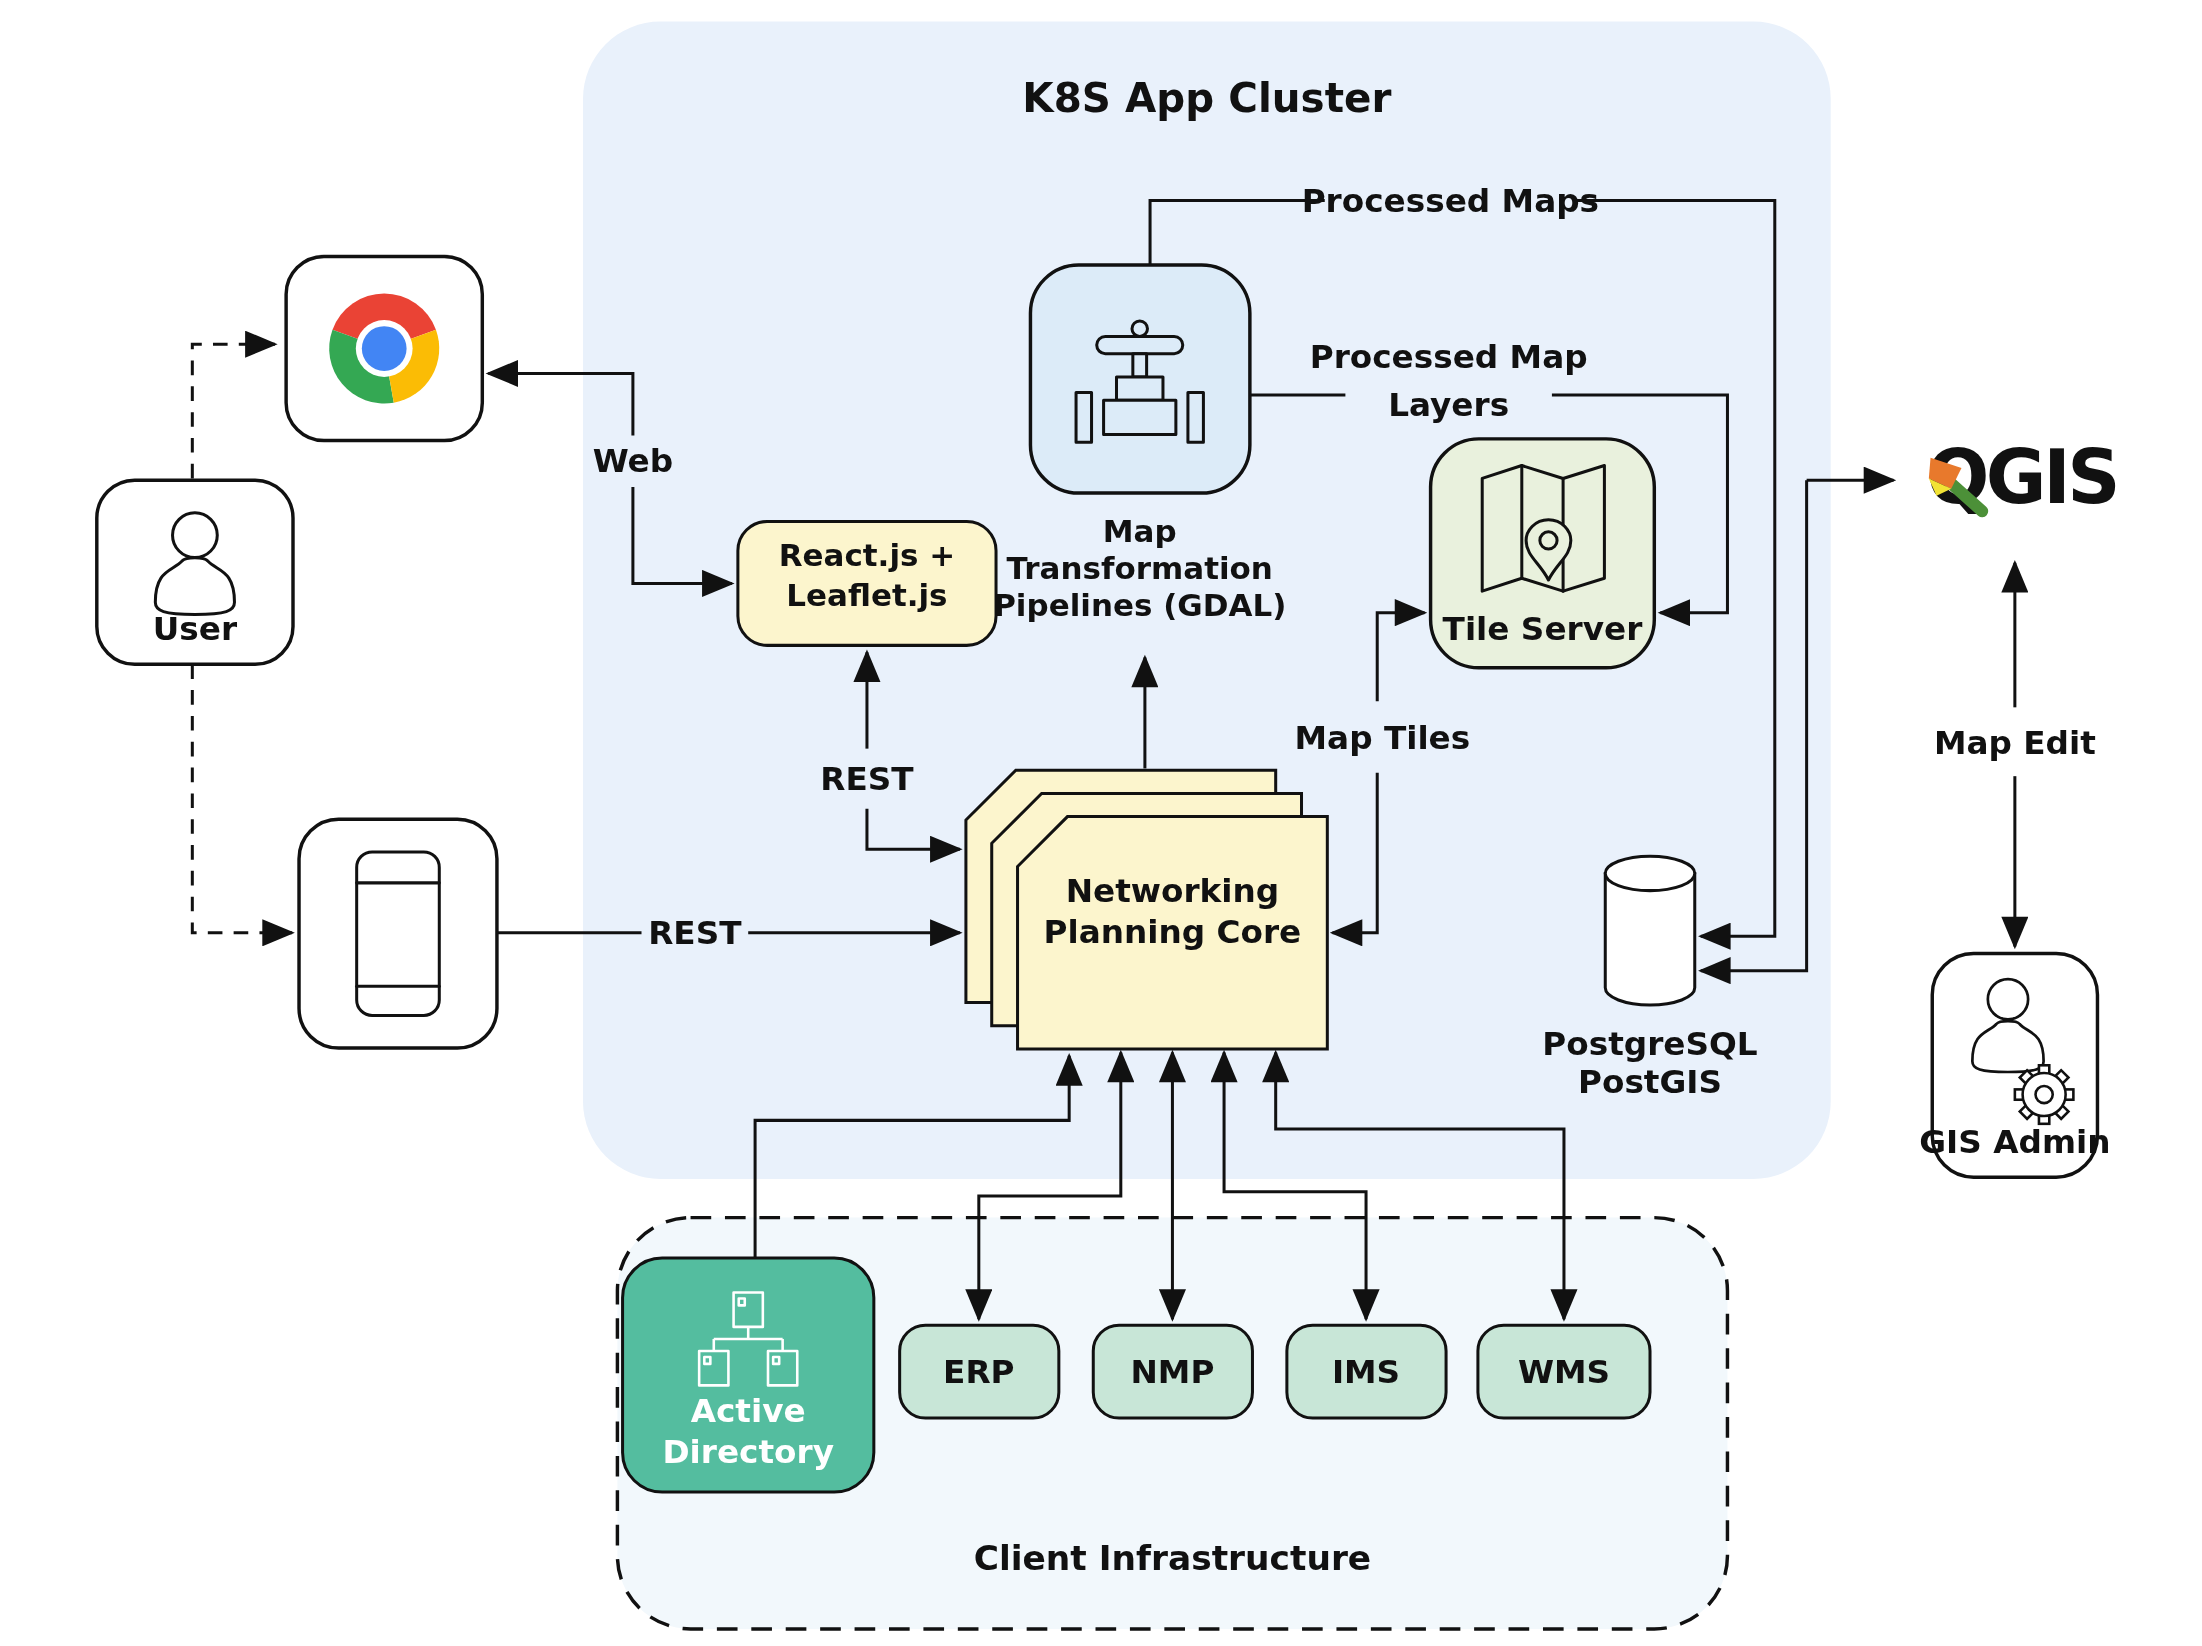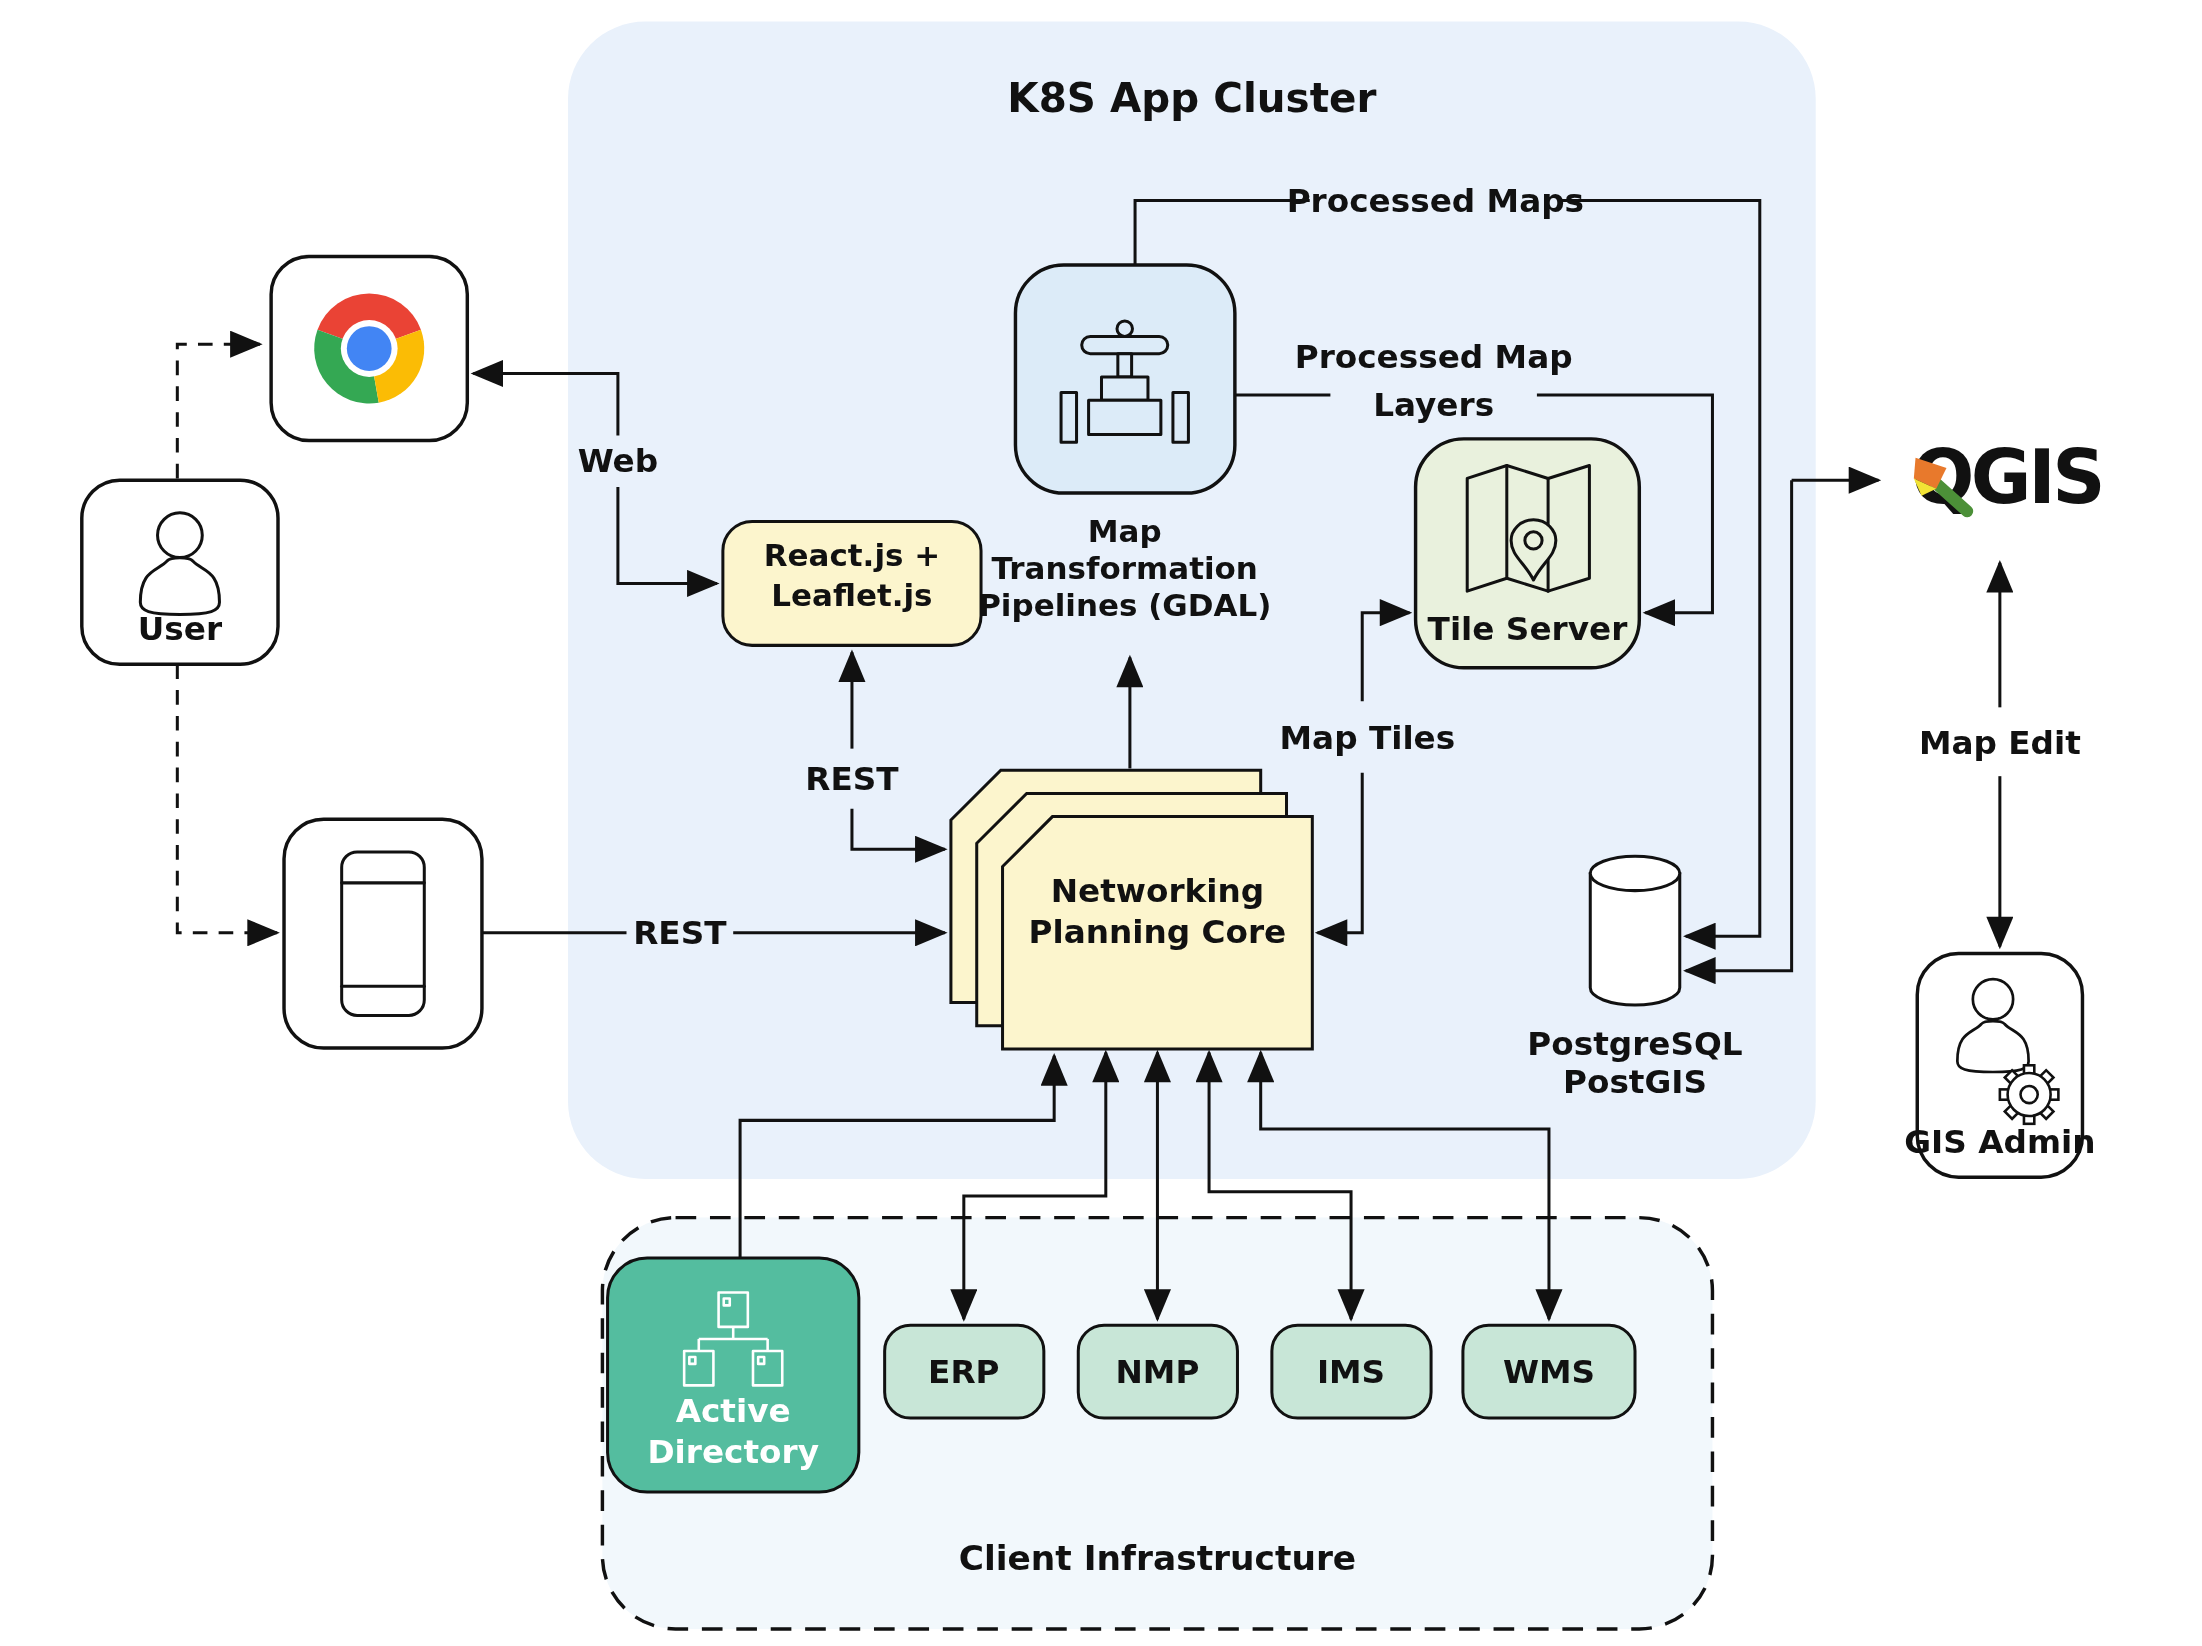--- a/index.html
+++ b/index.html
@@ -1,16 +1,16 @@
 <!DOCTYPE html>
 <html style="font-size:13.8px"><head>
 <meta charset="utf-8">
 <style>
   html,body{margin:0;padding:0;background:#ffffff;}
-  .stage{width:1827px;height:1647px;position:relative;background:#fff;}
+  .stage{width:1827px;height:1647px;position:relative;background:#fff;padding-left:15px;}
   svg{display:block;}
   text{font-family:"DejaVu Sans","Liberation Sans",sans-serif;fill:#111;}
   .nodelbl{font-size:38px;font-weight:600;text-anchor:middle;}
   .edgelbl{font-size:38px;font-weight:600;text-anchor:middle;}
   .smalllbl{font-size:36px;font-weight:600;text-anchor:middle;}
   .title{font-size:47px;font-weight:bold;text-anchor:middle;}
   .biglbl{font-size:40px;font-weight:bold;text-anchor:middle;}
   .whitelbl{fill:#ffffff;}
   .qgistxt{font-size:86px;font-weight:bold;text-anchor:middle;letter-spacing:-4px;}
   .edge{stroke:#111;stroke-width:3.5;fill:none;}

